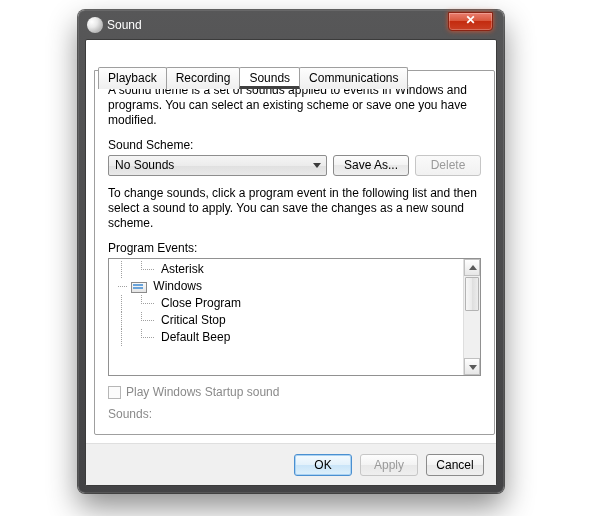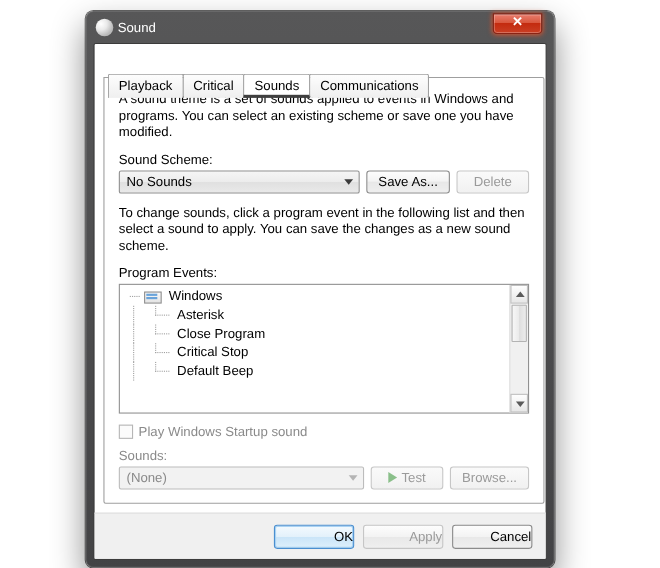--- a/index.html
+++ b/index.html
@@ -64,92 +64,82 @@
   .chk{margin:9px 0 8px 0;display:flex;align-items:center;gap:5px;color:#8a8a8a;}
   .chk .box{width:13px;height:13px;border:1px solid #b6b6b6;background:#fbfbfb;}
   .dislbl{color:#8a8a8a;}
   
   .play{display:inline-block;width:0;height:0;border-top:5px solid transparent;border-bottom:5px solid transparent;
        border-left:8px solid #35a035;vertical-align:-1px;margin-right:4px;}
   .btn.dis .play{border-left-color:#8abf8a;}
   
   .footer{height:42px;background:#f0f0f0;border-top:1px solid #dfdfdf;display:flex;justify-content:flex-end;
        align-items:center;gap:8px;padding:0 12px;}
-  .fbtn{width:73px;height:22px;border:1px solid #8b8b8b;border-radius:3px;line-height:20px;text-align:right;
+  .fbtn{width:58px;height:22px;border:1px solid #8b8b8b;border-radius:3px;line-height:20px;text-align:center;
        background:linear-gradient(#fdfdfd 0%,#f3f3f3 49%,#e8e8e8 50%,#efefef 100%);cursor:default;}
   .fbtn.primary{border:1px solid #4a8fd0;box-shadow:inset 0 0 0 1px #a9d2f3;
        background:linear-gradient(#f4fafe 0%,#e3f1fb 49%,#c9e4f8 50%,#def0fb 100%);}
   .fbtn.dis{color:#9a9a9a;border-color:#c6c6c6;}
 </style>
 </head>
 <body>
 <div class="backdrop"></div>
 
 <div class="win">
   <div class="titlebar">
     <div class="ico"></div>
     <div class="cap">Sound</div>
     <div class="closebtn">
       <span>✕</span>
     </div>
   </div>
   <div class="client">
     <div class="tabstrip">
-      <span class="tab">Playback</span><span class="tab">Critical</span><span class="tab active">Sounds</span><span class="tab">Communications</span>
+      <span class="tab">Playback</span><span class="tab">Recording</span><span class="tab active">Sounds</span><span class="tab">Communications</span>
     </div>
     <div class="tabbody">
       <p class="para">A sound theme is a set of sounds applied to events in Windows and programs.  You can select an existing scheme or save one you have modified.</p>
       <p class="lbl">Sound Scheme:</p>
       <div class="row">
         <div class="combo">
           <span>No Sounds</span>
           <span class="arr"></span>
         </div>
         <div class="btn">Save As...</div>
         <div class="btn dis">Delete</div>
       </div>
       <p class="para">To change sounds, click a program event in the following list and then select a sound to apply.  You can save the changes as a new sound scheme.</p>
       <p class="lbl">Program Events:</p>
       <div class="listbox">
         <div class="list-inner">
+          <div class="treerow child"><span class="tv"></span><span class="tv2"></span><span class="th"></span><span>Asterisk</span></div>
           <div class="treerow root">
             <span class="lineH"></span>
             <span class="ticon"></span>
             <span>Windows</span>
           </div>
-          <div class="treerow child"><span class="tv"></span><span class="tv2"></span><span class="th"></span><span>Asterisk</span></div>
           <div class="treerow child"><span class="tv"></span><span class="tv2"></span><span class="th"></span><span>Close Program</span></div>
           <div class="treerow child"><span class="tv"></span><span class="tv2"></span><span class="th"></span><span>Critical Stop</span></div>
           <div class="treerow child"><span class="tv"></span><span class="tv2"></span><span class="th"></span><span>Default Beep</span></div>
         </div>
         <div class="scroll">
           <div class="sbt up">
               <span class="a"></span>
             </div>
           <div class="thumb"></div>
           <div class="sbt down" style="position:absolute;bottom:0;left:0;right:0">
               <span class="a"></span>
             </div>
         </div>
       </div>
       <div class="chk">
         <span class="box"></span>
         <span>Play Windows Startup sound</span>
       </div>
       <p class="lbl dislbl">Sounds:</p>
-      <div class="row" style="margin-bottom:2px">
-        <div class="combo dis" style="flex:1">
-          <span>(None)</span>
-          <span class="arr"></span>
-        </div>
-        <div class="btn dis">
-          <span class="play"></span><span>Test</span>
-        </div>
-        <div class="btn dis">Browse...</div>
-      </div>
     </div>
     <div class="footer">
       <div class="fbtn primary">OK</div>
       <div class="fbtn dis">Apply</div>
       <div class="fbtn">Cancel</div>
     </div>
   </div>
 </div>
 
 </body></html>

